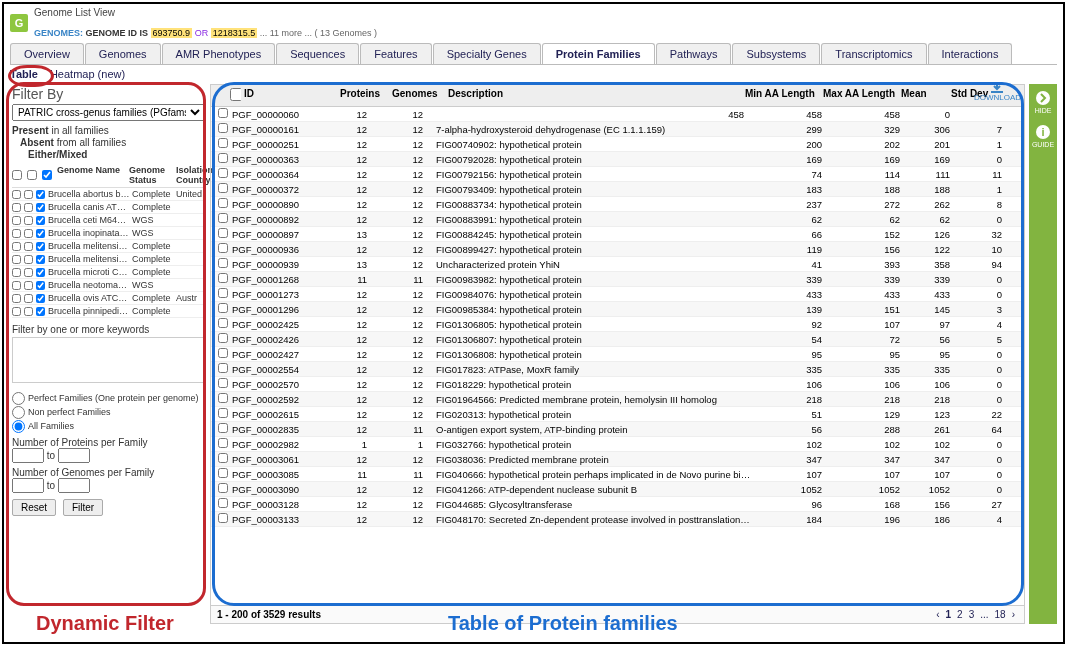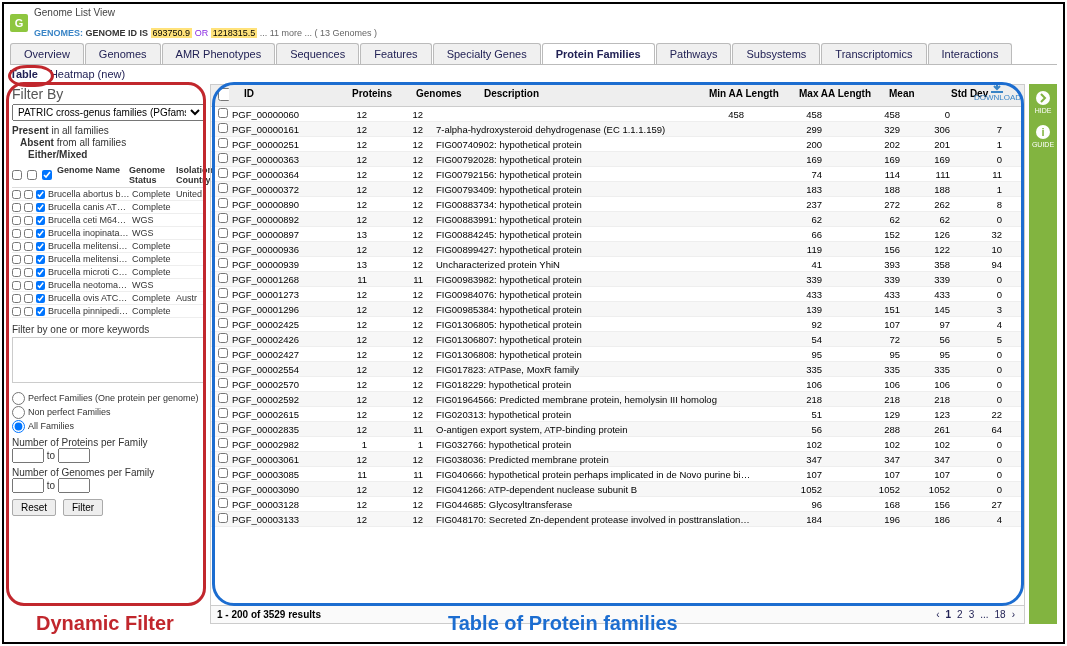--- a/index.html
+++ b/index.html
@@ -35,21 +35,21 @@
 .kwbox{width:100%;height:46px;border:1px solid #ccc;margin:2px 0 6px 0;resize:none;font-size:10px}
 .radios{font-size:9px;line-height:14px}
 .radios input{margin-right:3px;vertical-align:middle}
 .numfield{font-size:10px;margin:4px 0}
 .numfield input{width:32px;font-size:10px}
 .fbtns{margin-top:6px}
 .fbtns button{font-size:10px;padding:2px 8px;margin-right:4px;background:#eee;border:1px solid #aaa;border-radius:2px}
 .tablewrap{flex:1;display:flex;flex-direction:column;position:relative}
 .dl{position:absolute;right:4px;top:-2px;font-size:8px;color:#3984c6;text-align:center;line-height:8px}
 .dl svg{display:block;margin:0 auto}
-.thead{display:grid;grid-template-columns:18px 96px 52px 56px 1fr 78px 78px 50px 52px 12px;background:#eee;border:1px solid #ccc;font-size:10px;font-weight:bold;padding:3px 0;gap:12px}
+.thead{display:grid;grid-template-columns:18px 96px 52px 56px 1fr 78px 78px 50px 52px 12px;background:#eee;border:1px solid #ccc;font-size:10px;font-weight:bold;padding:3px 12px;gap:0}
 .thead div{padding:0 3px;white-space:nowrap;overflow:hidden}
 .tbody{flex:1;overflow:hidden;border:1px solid #ccc;border-top:none}
 .trow{display:grid;grid-template-columns:18px 96px 52px 56px 1fr 78px 78px 50px 52px 12px;font-size:9.5px;border-bottom:1px solid #eee;padding:1px 0;align-items:center}
 .trow:nth-child(even){background:#f7f7f7}
 .trow div{padding:0 3px;white-space:nowrap;overflow:hidden;text-overflow:ellipsis}
 .trow .num{text-align:right;padding-right:10px}
 .trow input{width:10px;height:10px;margin-left:4px}
 .tfoot{display:flex;justify-content:space-between;align-items:flex-end;padding:3px 6px;font-size:10px;font-weight:bold;border:1px solid #ccc;border-top:none;background:#fafafa}
 .pager{font-weight:normal;color:#225}
 .pager .p{margin:0 3px;cursor:pointer}

